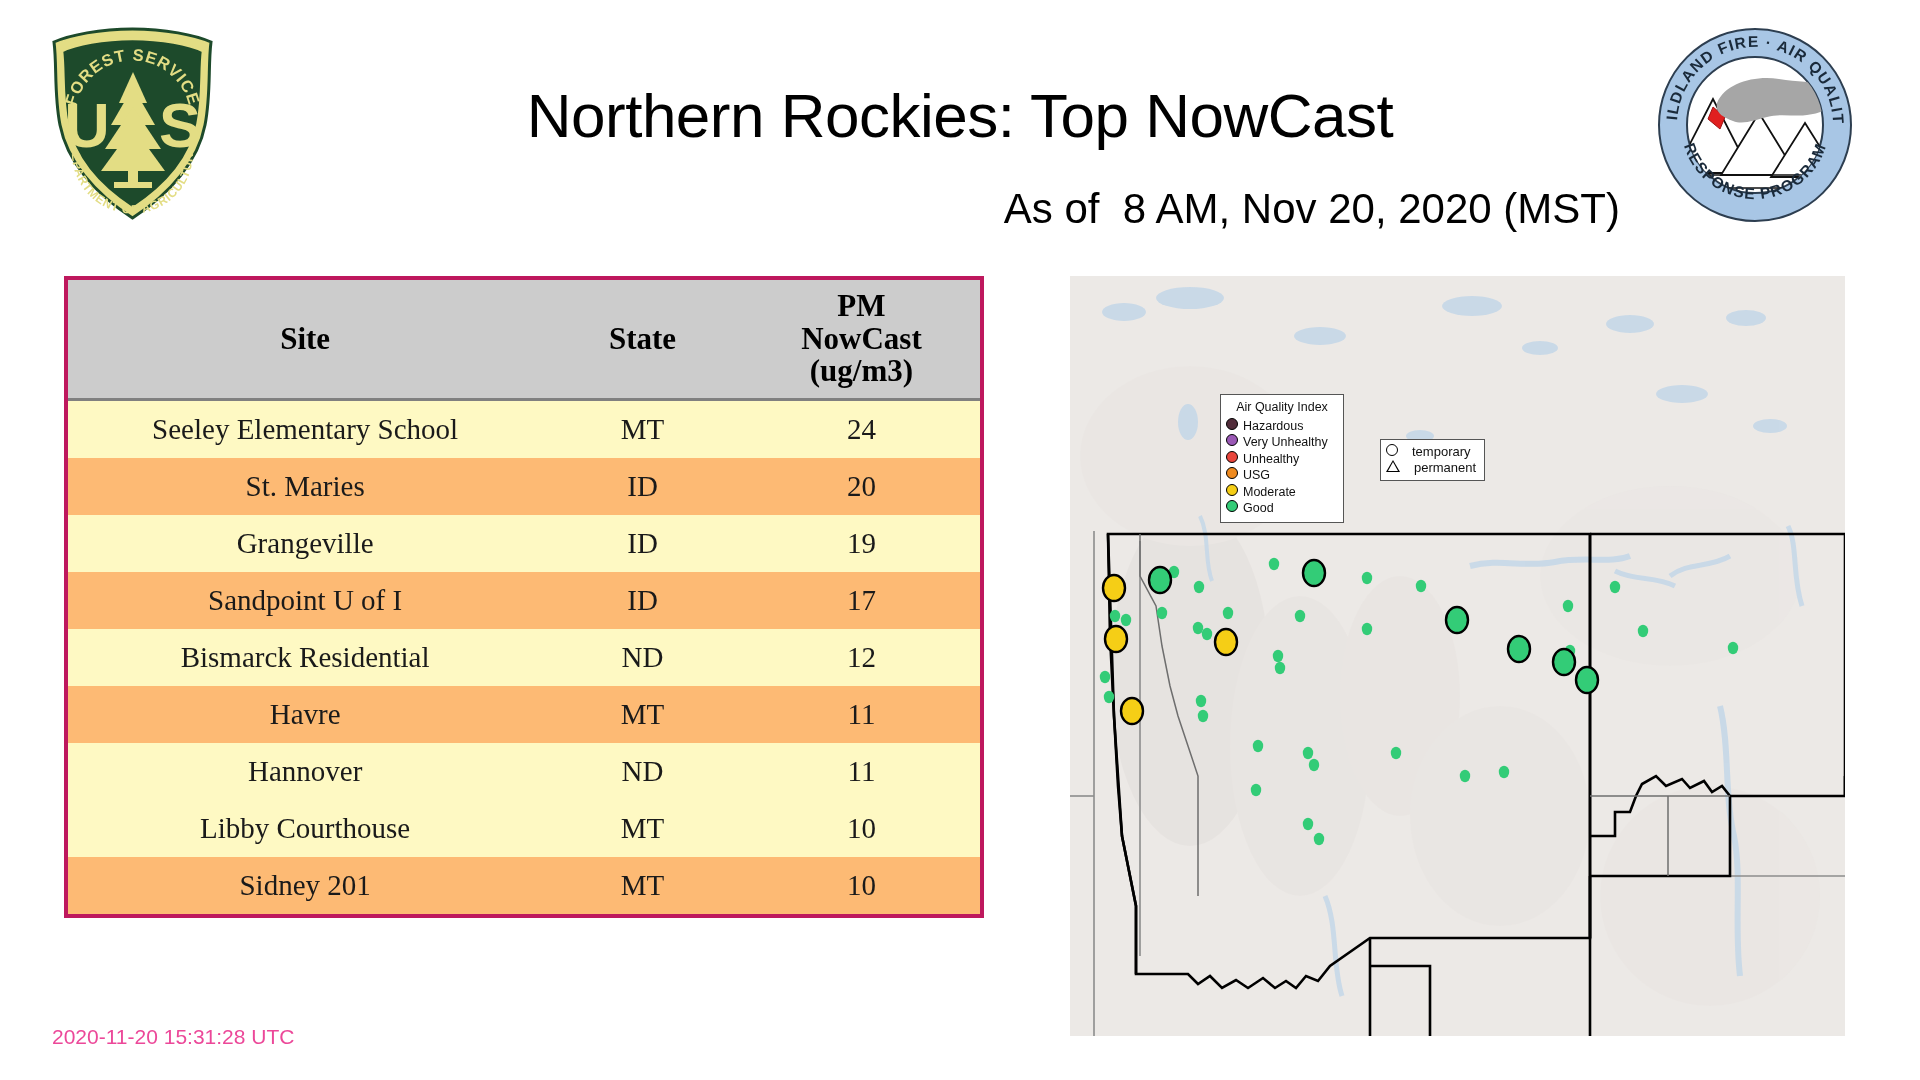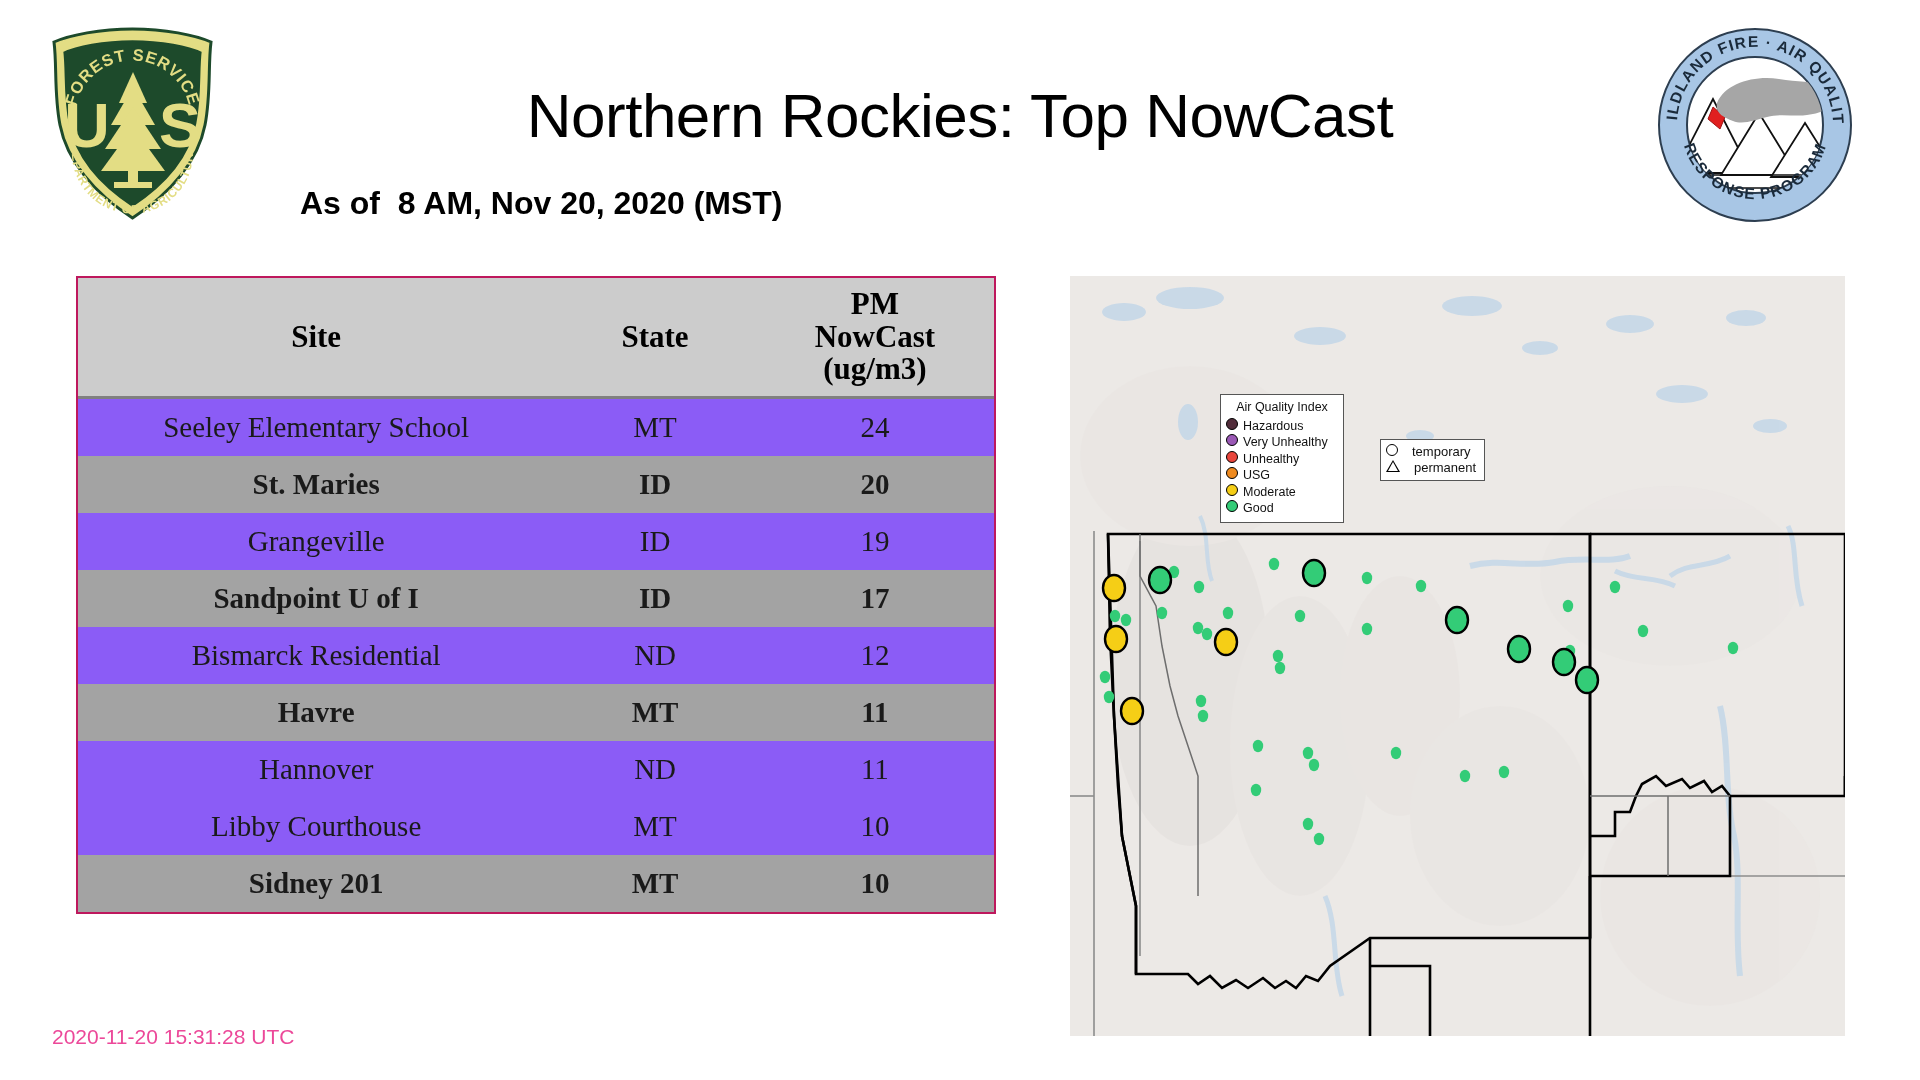--- a/index.html
+++ b/index.html
@@ -26,23 +26,23 @@
     font-stretch: condensed;
     letter-spacing: -0.5px;
     color: #000000;
     white-space: nowrap;
     margin-top: 20px;
   }
   .page-subtitle {
     position: absolute;
     left: 300px; top: 185px;
     width: 1320px;
-    text-align: left;
-    font-size: 32px;
-    font-weight: 700;
+    text-align: right;
+    font-size: 42px;
+    font-weight: 400;
     color: #000000;
     white-space: pre;
   }
 
   
   .usfs-logo {
     position: absolute;
     left: 45px; top: 25px;
     width: 175px; height: 200px;
   }
@@ -50,23 +50,23 @@
   
   .wfaqrp-logo {
     position: absolute;
     left: 1655px; top: 25px;
     width: 200px; height: 200px;
   }
 
   
   .table-wrap {
     position: absolute;
-    left: 76px; top: 276px;
+    left: 64px; top: 276px;
     width: 920px;
-    border: 2px solid #be185d;
+    border: 4px solid #be185d;
     background: #ffffff;
   }
   table.nowcast {
     border-collapse: collapse;
     width: 100%;
     font-family: "Liberation Serif", serif;
   }
   table.nowcast thead th {
     background: #cccccc;
     border-bottom: 3px solid #808080;
@@ -84,22 +84,22 @@
   table.nowcast thead th.col-value  { width: 26%; }
   table.nowcast tbody td {
     font-size: 29px;
     color: #1a1a1a;
     text-align: center;
     padding: 0;
     height: 57px;
     line-height: 57px;
     white-space: nowrap;
   }
-  table.nowcast tbody tr.odd  td { background: #8b5cf6; }
-  table.nowcast tbody tr.even td { background: #a3a3a3; font-weight: bold; }
+  table.nowcast tbody tr.odd  td { background: #fef9c3; }
+  table.nowcast tbody tr.even td { background: #fdba74; }
 
   
   .map-panel {
     position: absolute;
     left: 1070px; top: 276px;
     width: 775px; height: 760px;
     background: #ece9e6;
     overflow: hidden;
   }
   .map-svg { display: block; width: 775px; height: 760px; }

